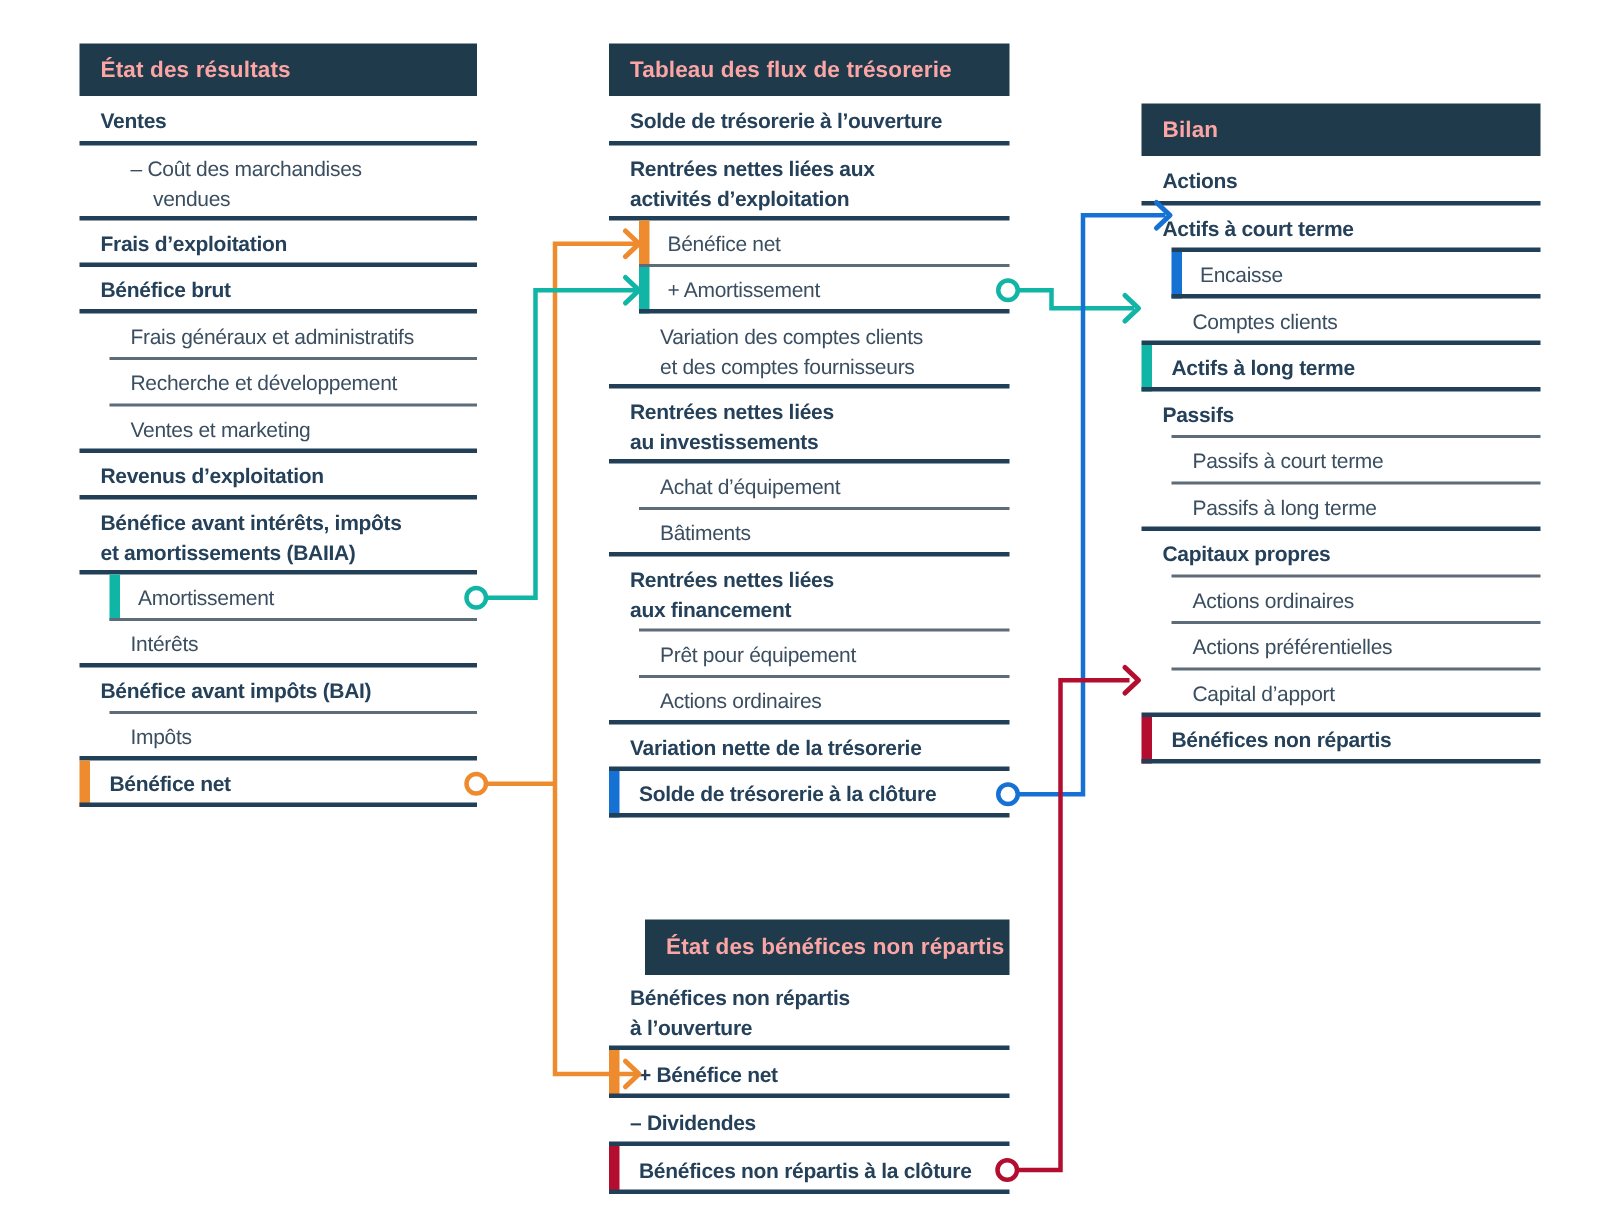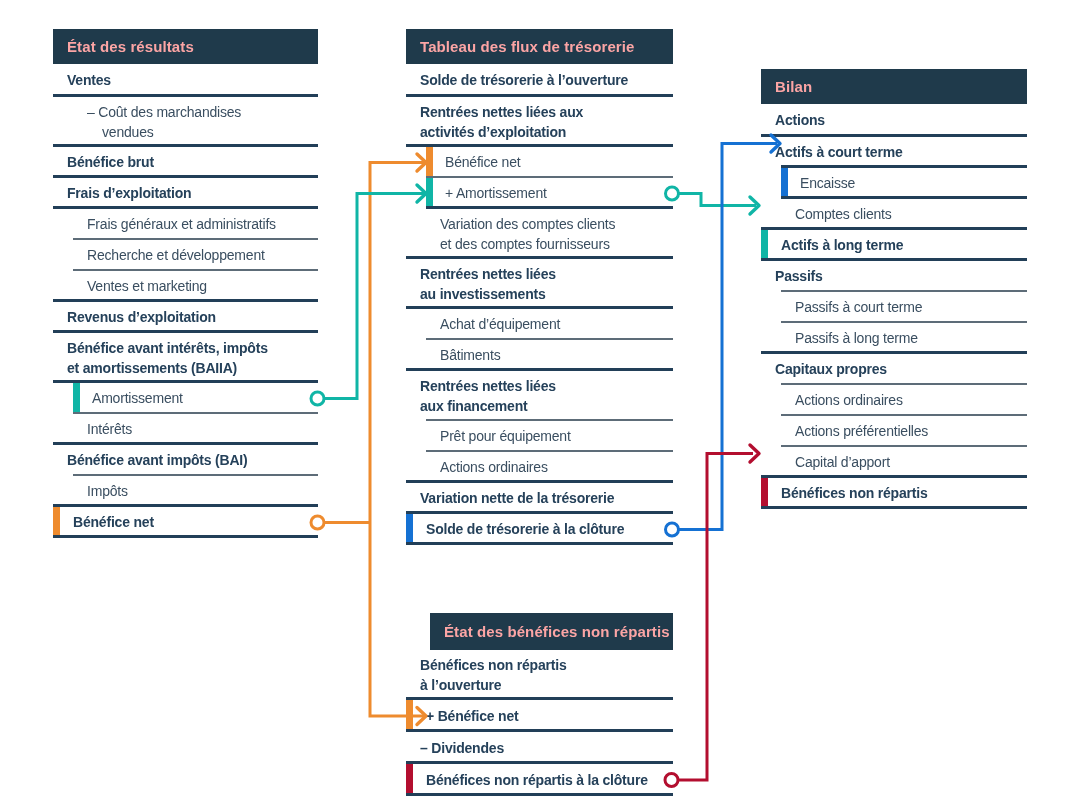--- a/index.html
+++ b/index.html
@@ -65,25 +65,25 @@
         <div class="row bold first">
           <span class="label">Ventes</span>
           <span class="sep dark-full"></span>
         </div>
         <div class="row ind two hang">
           <span class="label">– Coût des marchandises
 vendues</span>
           <span class="sep dark-full"></span>
         </div>
         <div class="row bold">
+          <span class="label">Frais d’exploitation</span>
+          <span class="sep dark-full"></span>
+        </div>
+        <div class="row bold">
           <span class="label">Bénéfice brut</span>
-          <span class="sep dark-full"></span>
-        </div>
-        <div class="row bold">
-          <span class="label">Frais d’exploitation</span>
           <span class="sep dark-full"></span>
         </div>
         <div class="row ind">
           <span class="label">Frais généraux et administratifs</span>
           <span class="sep light-indent"></span>
         </div>
         <div class="row ind">
           <span class="label">Recherche et développement</span>
           <span class="sep light-indent"></span>
         </div>

